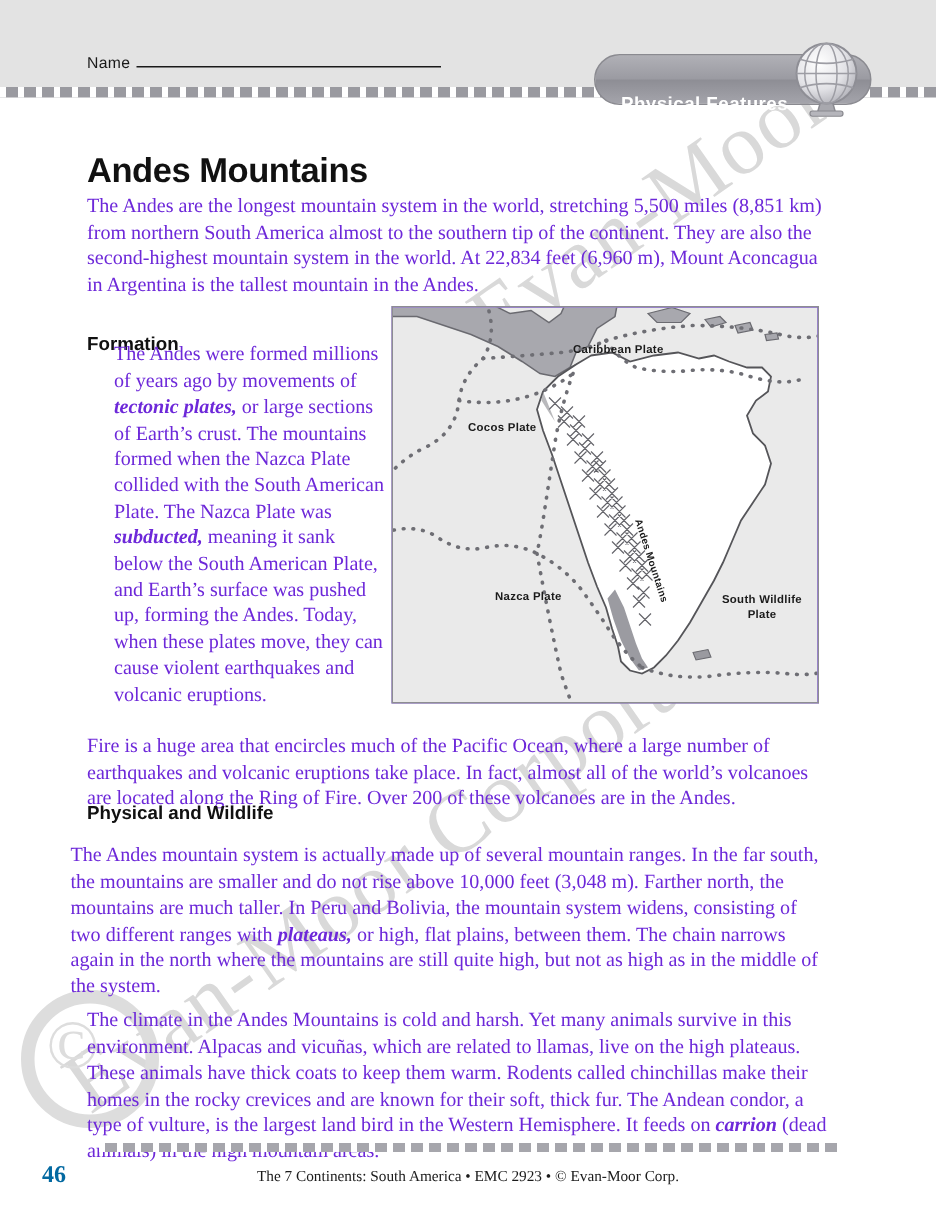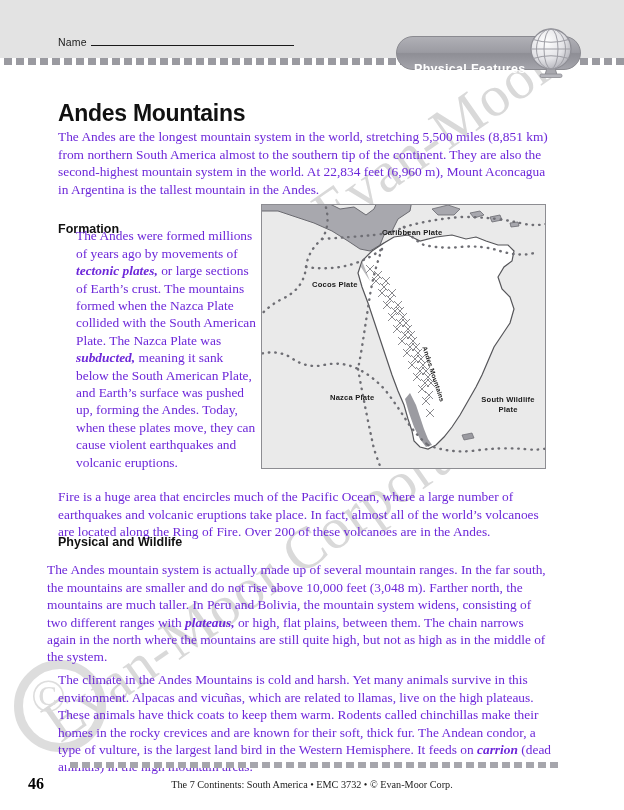--- a/index.html
+++ b/index.html
@@ -257,21 +257,21 @@
   }
 
   
   .page-number {
     position: absolute;
     left: 28px;
     top: 775px;
     font-family: "Liberation Serif", serif;
     font-weight: bold;
     font-size: 16px;
-    color: #000000;
+    color: #0369a1;
   }
   .footer-credit {
     position: absolute;
     left: 0;
     top: 779px;
     width: 624px;
     text-align: center;
     font-family: "Liberation Serif", serif;
     font-size: 10.2px;
     color: #1a1a1a;
@@ -418,15 +418,15 @@
   </div>
 
   <h2 class="section-head landscape">Physical and Wildlife</h2>
 
   <p class="para wide-p2"><span>The Andes mountain system is actually made up of several mountain ranges. In the far south, the mountains are smaller and do not rise above 10,000 feet (3,048 m). Farther north, the mountains are much taller. In Peru and Bolivia, the mountain system widens, consisting of two different ranges with </span><em>plateaus,</em><span> or high, flat plains, between them. The chain narrows again in the north where the mountains are still quite high, but not as high as in the middle of the system.</span></p>
 
   <p class="para wide-p3"><span>The climate in the Andes Mountains is cold and harsh. Yet many animals survive in this environment. Alpacas and vicuñas, which are related to llamas, live on the high plateaus. These animals have thick coats to keep them warm. Rodents called chinchillas make their homes in the rocky crevices and are known for their soft, thick fur. The Andean condor, a type of vulture, is the largest land bird in the Western Hemisphere. It feeds on </span><em>carrion</em><span> (dead animals) in the high mountain areas.</span></p>
 
   <div class="dash-rule bottom"></div>
   <div class="page-number">46</div>
-  <div class="footer-credit">The 7 Continents: South America • EMC 3732 • © Evan-Moor Corp.</div>
+  <div class="footer-credit">The 7 Continents: South America • EMC 2923 • © Evan-Moor Corp.</div>
 
 </div>
 
 </body></html>

